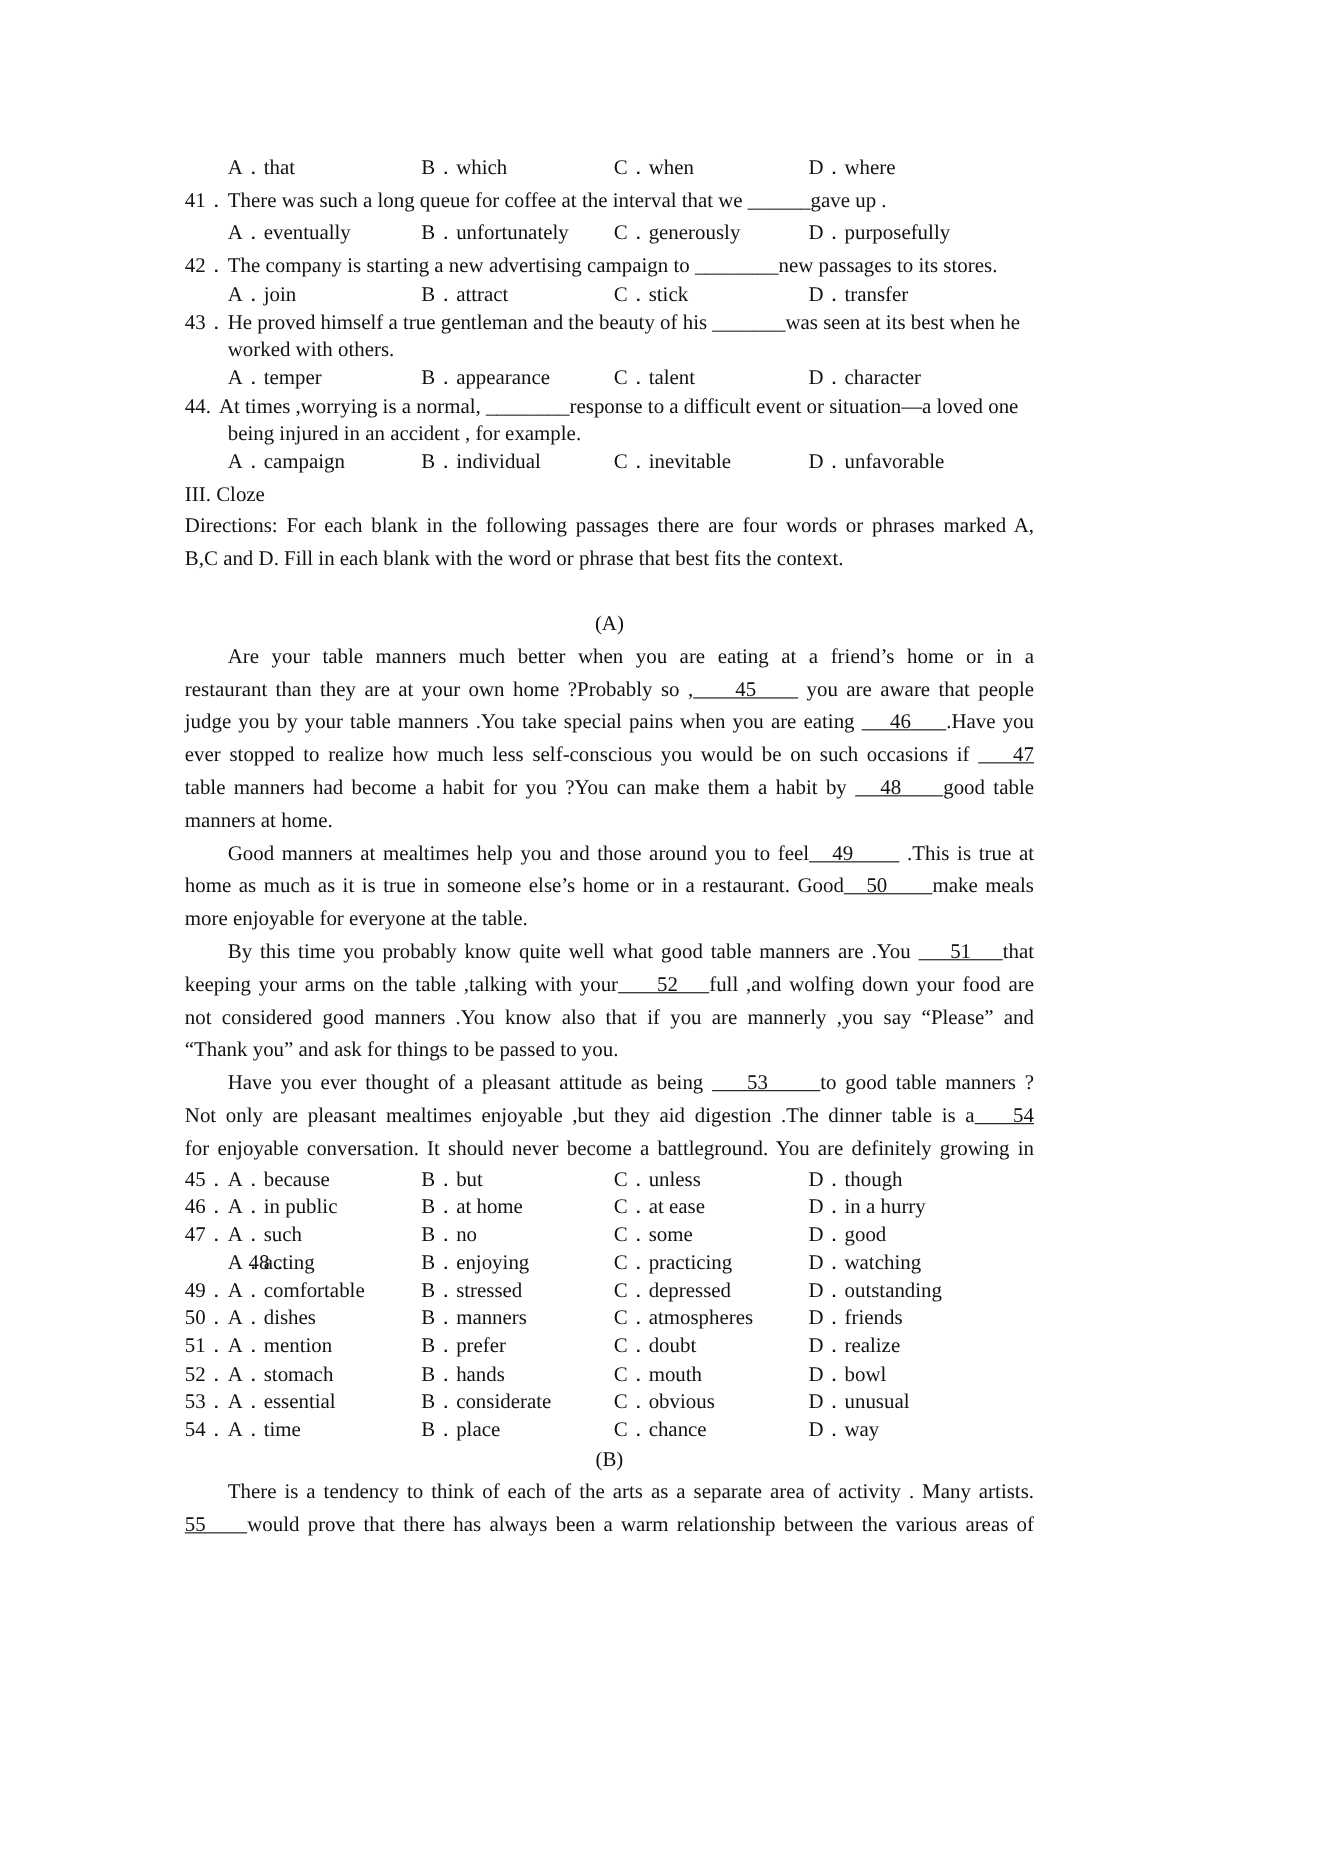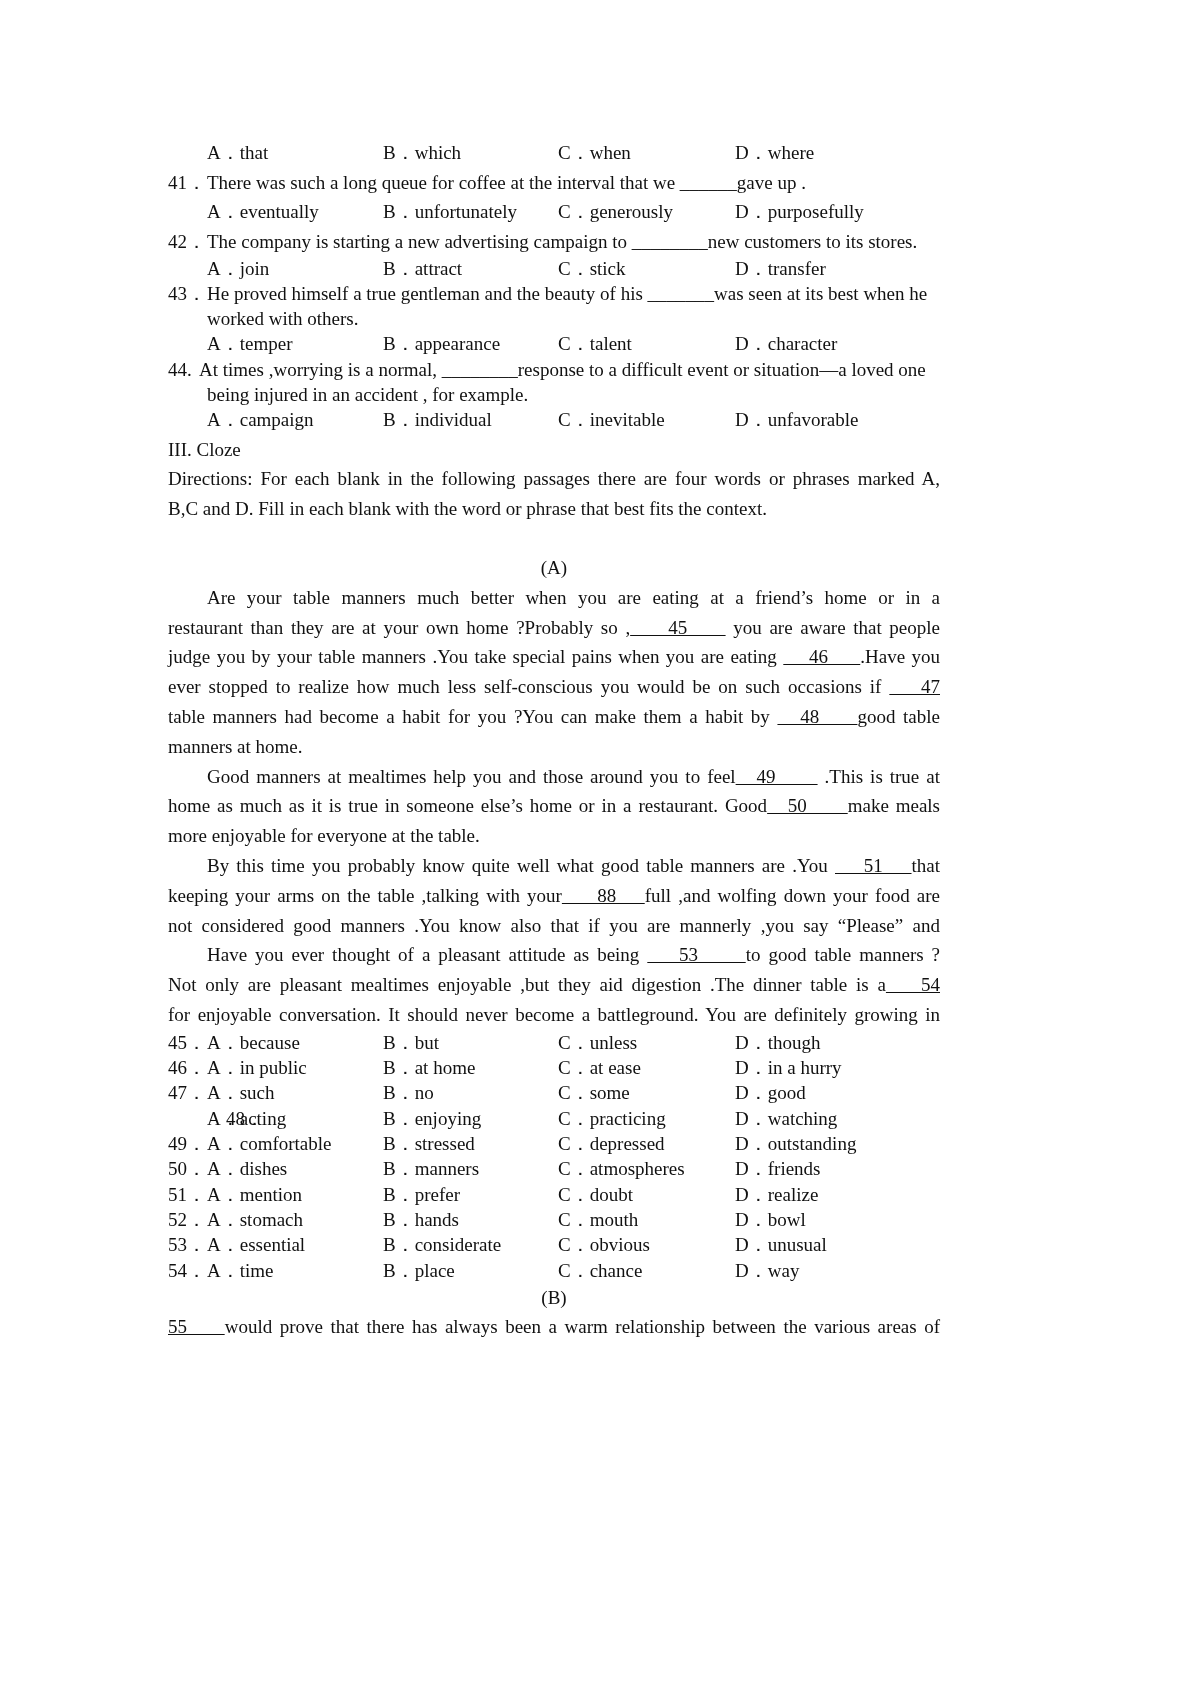--- a/index.html
+++ b/index.html
@@ -44,21 +44,21 @@
   </div>
   <div class="opts">
     <span class="opt o-a">A．eventually</span>
     <span class="opt o-b">B．unfortunately</span>
     <span class="opt o-c">C．generously</span>
     <span class="opt o-d">D．purposefully</span>
   </div>
 
   <div class="line">
     <span class="num">42．</span>
-    <span style="padding-left:39px">The company is starting a new advertising campaign to ________new customers to its stores.</span>
+    <span style="padding-left:39px">The company is starting a new advertising campaign to ________new passages to its stores.</span>
   </div>
   <div class="opts tight">
     <span class="opt o-a">A．join</span>
     <span class="opt o-b">B．attract</span>
     <span class="opt o-c">C．stick</span>
     <span class="opt o-d">D．transfer</span>
   </div>
 
   <div class="line tight">
     <span class="num">43．</span>
@@ -99,22 +99,23 @@
       <div class="pl first"><span>Are your table manners much better when you are eating  at a friend’s home or in a</span></div>
       <div class="pl"><span>restaurant than they are at your own home ?Probably so ,</span><span class="blank">     45     </span><span> you are aware that people</span></div>
       <div class="pl"><span>judge you by your table manners .You take special pains when you are eating </span><span class="blank">    46     </span><span>.Have you</span></div>
       <div class="pl"><span>ever stopped to realize how much less self-conscious you would be on such occasions if </span><span class="blank">    47</span><span></span></div>
       <div class="pl"><span>table manners had become a habit for you ?You can make them a habit by </span><span class="blank">   48     </span><span>good table</span></div>
       <div class="pl last"><span>manners at home.</span></div>
       <div class="pl first"><span>Good manners at mealtimes help you and those around you to feel</span><span class="blank">   49      </span><span> .This is true at</span></div>
       <div class="pl"><span>home as much as it is true in someone else’s home or in a restaurant. Good</span><span class="blank">   50      </span><span>make meals</span></div>
       <div class="pl last"><span>more enjoyable for everyone at the table.</span></div>
       <div class="pl first"><span>By this time you probably know quite well what good table manners are .You </span><span class="blank">    51    </span><span>that</span></div>
-      <div class="pl"><span>keeping your arms on the table ,talking with your</span><span class="blank">     88    </span><span>full ,and wolfing down your food are</span></div>
+      <div class="pl"><span>keeping your arms on the table ,talking with your</span><span class="blank">     52    </span><span>full ,and wolfing down your food are</span></div>
       <div class="pl"><span>not considered good manners .You know also that if you are mannerly ,you say “Please” and</span></div>
+      <div class="pl last"><span>“Thank you” and ask for things to be passed to you.</span></div>
       <div class="pl first"><span>Have you ever thought of a pleasant attitude as being </span><span class="blank">    53      </span><span>to good table manners ?</span></div>
       <div class="pl"><span>Not only are pleasant mealtimes enjoyable ,but they aid digestion .The dinner table is a</span><span class="blank">    54</span><span></span></div>
       <div class="pl"><span>for enjoyable conversation. It should never become a battleground. You are definitely growing in</span></div>
     </div>
 
   <div id="passage-a-options">
       <div class="opts tight">
         <span class="opt" style="left: 0px;">45．</span>
         <span class="opt o-a">A．because</span>
         <span class="opt o-b">B．but</span>
@@ -181,15 +182,16 @@
         <span class="opt" style="left: 0px;">54．</span>
         <span class="opt o-a">A．time</span>
         <span class="opt o-b">B．place</span>
         <span class="opt o-c">C．chance</span>
         <span class="opt o-d">D．way</span>
       </div>
     </div>
 
   <div class="line center">(B)</div>
   <div class="para" id="passage-b">
+      <div class="pl first"><span>There is a tendency to think of each of the arts as a separate area of activity . Many artists.</span></div>
       <div class="pl"><span></span><span class="blank">55     </span><span>would prove that there has always been a warm relationship between the various areas of</span></div>
     </div>
 </div>
 
 </body></html>

